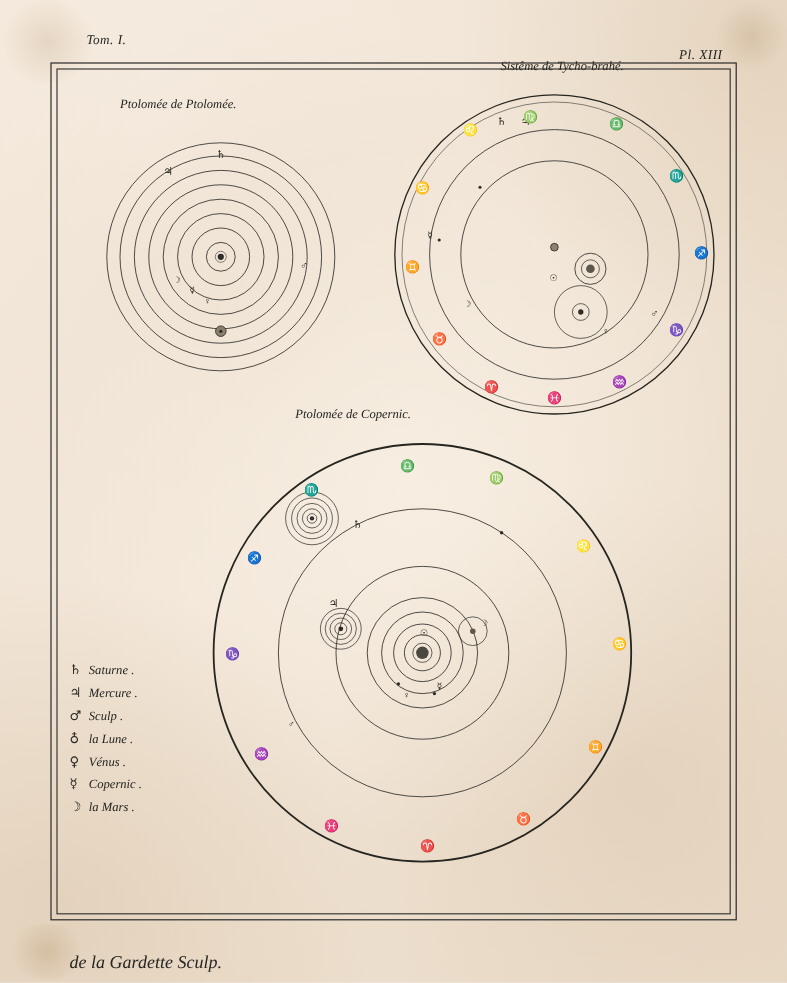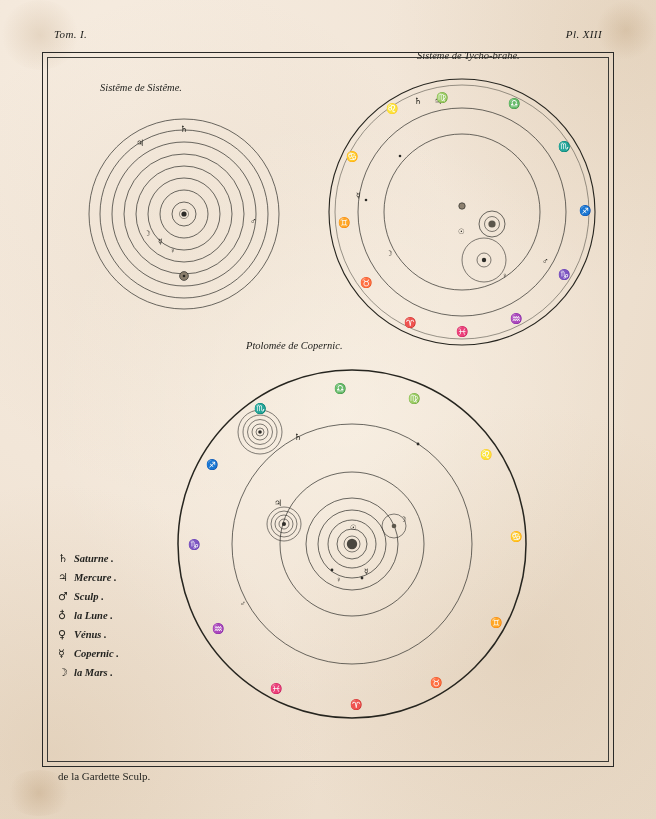--- a/index.html
+++ b/index.html
@@ -51,28 +51,30 @@
     border: 0.8px solid #3a3a36;
     box-sizing: border-box;
   }
   .hdr {
     position: absolute;
     font-style: italic;
     font-size: 11px;
     color: #232320;
     letter-spacing: 0.4px;
     white-space: nowrap;
+    margin-left: 18px;
   }
   #tom-label { left: 54px; top: 28px; }
-  #plate-label { right: 54px; top: 28px; }
+  #plate-label { right: 54px; top: 40px; }
   #engraver-label {
     position: absolute;
     left: 58px;
-    top: 770px;
-    font-size: 11px;
+    top: 795px;
+    font-style: italic;
+    font-size: 15px;
     color: #262622;
     white-space: nowrap;
   }
   .sys-title {
     position: absolute;
     font-style: italic;
     font-size: 10.5px;
     color: #232320;
     white-space: nowrap;
     text-align: center;
@@ -117,21 +119,20 @@
     width: 16px;
     font-size: 11px;
     color: #26251f;
     text-align: left;
     font-family: "DejaVu Sans", sans-serif;
   }
   .legend-txt {
     font-style: italic;
     font-size: 10.5px;
     color: #232320;
-    font-weight: bold;
   }
   .foxing {
     position: absolute;
     border-radius: 50%;
     pointer-events: none;
   }
 </style>
 </head>
 <body>
 
@@ -140,21 +141,21 @@
   <div class="foxing" style="left:4px;top:770px;width:70px;height:46px;background:radial-gradient(circle,rgba(176,142,100,0.30),rgba(176,142,100,0) 70%)"></div>
   <div class="foxing" style="left:596px;top:0px;width=60px;width:60px;height:60px;background:radial-gradient(circle,rgba(176,142,100,0.26),rgba(176,142,100,0) 70%)"></div>
   <div class="foxing" style="left:0px;top:0px;width:80px;height:70px;background:radial-gradient(circle,rgba(176,142,100,0.22),rgba(176,142,100,0) 72%)"></div>
 
   <div class="hdr" id="tom-label">Tom. I.</div>
   <div class="hdr" id="plate-label">Pl. XIII</div>
 
   <div class="border-outer"></div>
   <div class="border-inner"></div>
 
-  <div class="sys-title" id="title-ptolemee">Sistême de Sistême.</div>
+  <div class="sys-title" id="title-ptolemee">Ptolomée de Ptolomée.</div>
 
   <svg class="fig" id="fig-ptolemee" width="210" height="230" viewBox="0 0 210 230">
     <g transform="translate(96,118)">
       <circle class="orb" r="95"></circle>
       <circle class="orb" r="84"></circle>
       <circle class="orb" r="72"></circle>
       <circle class="orb" r="60"></circle>
       <circle class="orb" r="48"></circle>
       <circle class="orb" r="36"></circle>
       <circle class="orb" r="24"></circle>

